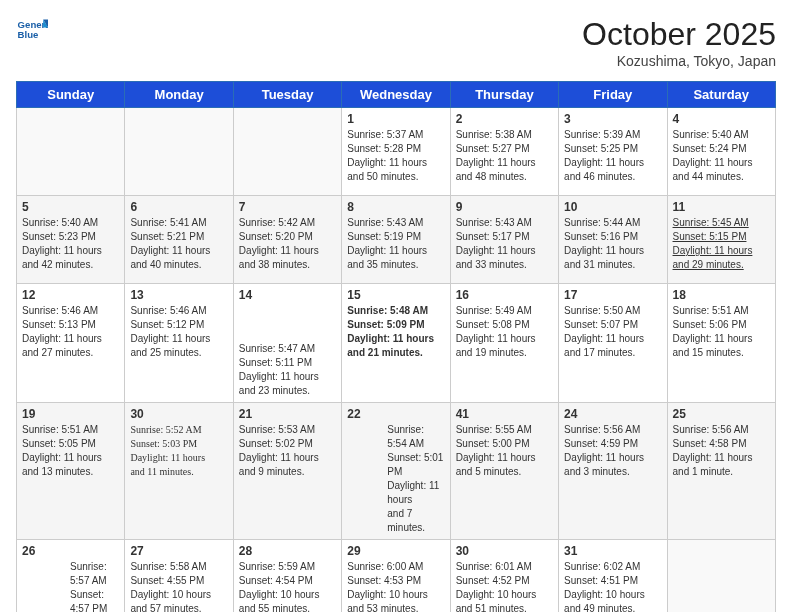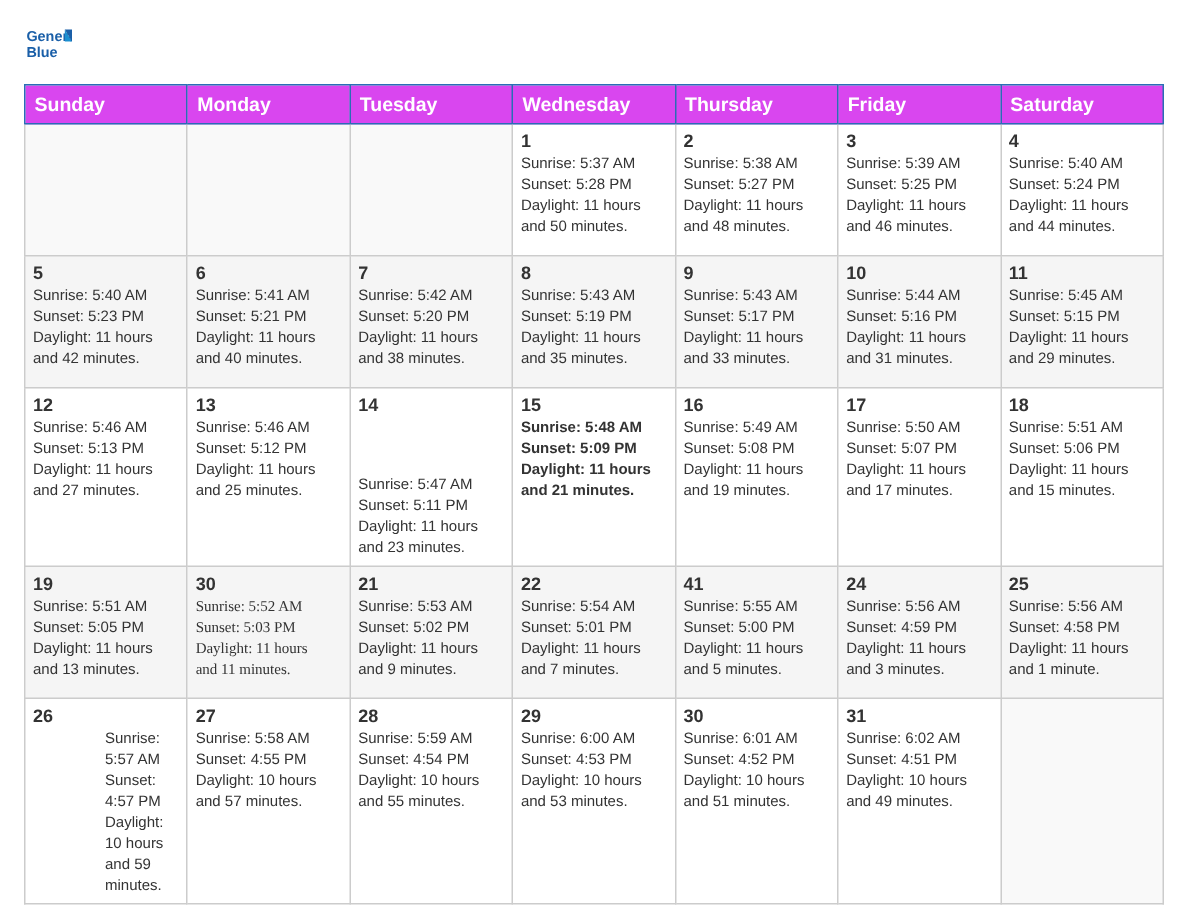--- a/index.html
+++ b/index.html
@@ -36,23 +36,23 @@
     .location {
       font-size: 14px;
       color: #444;
     }
     table {
       width: 100%;
       border-collapse: collapse;
       table-layout: fixed;
     }
     th {
-      background-color: #d946ef;
+      background-color: #1d4ed8;
       color: white;
-      text-align: left;
+      text-align: center;
       padding: 5px 6px;
       font-size: 13px;
       font-weight: bold;
       border: 1px solid #2a6db5;
     }
     td {
       vertical-align: top;
       border: 1px solid #ccc;
       padding: 4px 5px;
       font-size: 10.5px;
@@ -86,20 +86,24 @@
 
 <div class="header">
   <div class="logo">
     <svg class="logo-icon" viewBox="0 0 40 34" xmlns="http://www.w3.org/2000/svg">
       <text x="2" y="14" font-size="12" font-weight="bold" fill="#1a5fa8">General</text>
       <text x="2" y="27" font-size="12" font-weight="bold" fill="#1a5fa8">Blue</text>
       <polygon points="34,4 40,14 34,14" fill="#1a8fd1"></polygon>
       <polygon points="34,4 40,4 40,14" fill="#1a5fa8"></polygon>
     </svg>
   </div>
+  <div class="title-block">
+    <div class="month-title">October 2025</div>
+    <div class="location">Kozushima, Tokyo, Japan</div>
+  </div>
 </div>
 
 <table>
   <thead>
     <tr>
     <th>Sunday</th>
         <th>Monday</th>
         <th>Tuesday</th>
         <th>Wednesday</th>
         <th>Thursday</th>
@@ -179,21 +183,21 @@
         </td>
         <td>
           <span class="day-number">10</span>
           <div class="cell-text" style="white-space: pre-line;">Sunrise: 5:44 AM
 Sunset: 5:16 PM
 Daylight: 11 hours
 and 31 minutes.</div>
         </td>
         <td>
           <span class="day-number">11</span>
-          <div class="cell-text" style="white-space: pre-line;">Sunrise: 5:45 AM
+          <div class="cell-text" style="white-space: pre-line; text-decoration: underline;">Sunrise: 5:45 AM
 Sunset: 5:15 PM
 Daylight: 11 hours
 and 29 minutes.</div>
         </td>
       </tr>
       <tr>
         <td>
           <span class="day-number">12</span>
           <div class="cell-text" style="white-space: pre-line;">Sunrise: 5:46 AM
 Sunset: 5:13 PM
@@ -260,21 +264,21 @@
         </td>
         <td>
           <span class="day-number">21</span>
           <div class="cell-text" style="white-space: pre-line;">Sunrise: 5:53 AM
 Sunset: 5:02 PM
 Daylight: 11 hours
 and 9 minutes.</div>
         </td>
         <td>
           <span class="day-number">22</span>
-          <div class="cell-text" style="white-space: pre-line;">Sunrise: 5:54 AM
+          <div class="cell-text" style="white-space: pre-line; margin-left: 40px;">Sunrise: 5:54 AM
 Sunset: 5:01 PM
 Daylight: 11 hours
 and 7 minutes.</div>
         </td>
         <td>
           <span class="day-number">41</span>
           <div class="cell-text" style="white-space: pre-line;">Sunrise: 5:55 AM
 Sunset: 5:00 PM
 Daylight: 11 hours
 and 5 minutes.</div>

